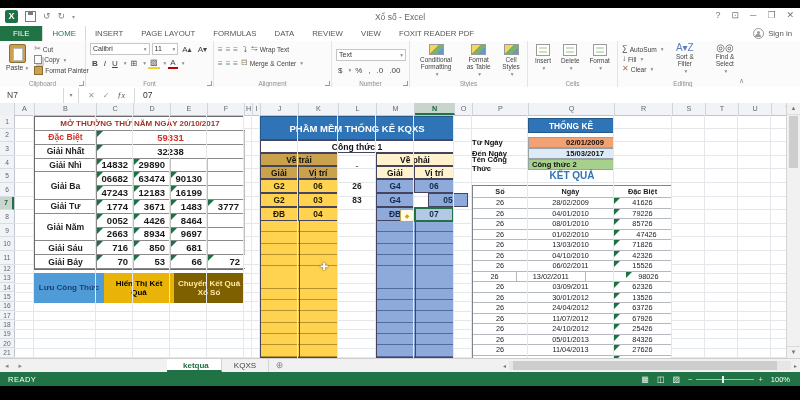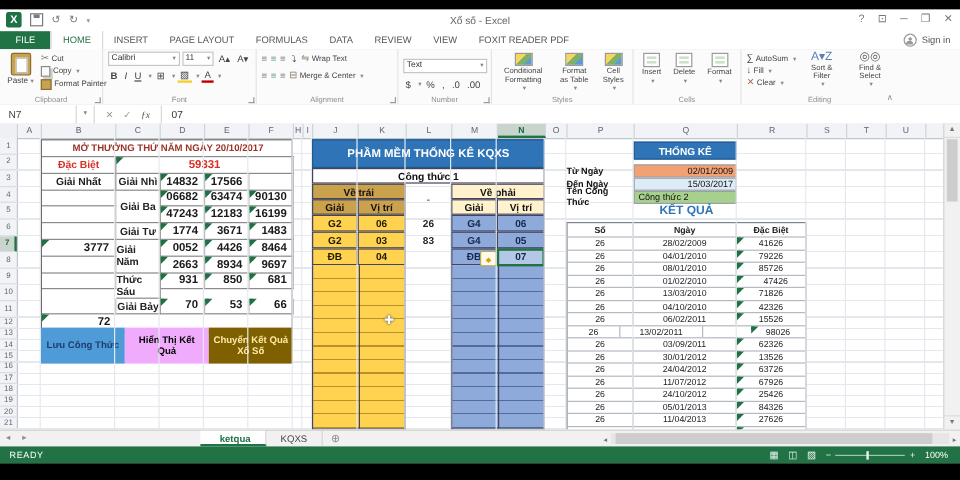--- a/index.html
+++ b/index.html
@@ -125,22 +125,22 @@
     background:repeating-linear-gradient(to bottom,#8eaadb 0 10.3px,#54699c 10.3px 11.3px);}
   .active-cell{position:absolute;left:154px;top:91px;width:40px;height:15px;border:2px solid #217346;box-sizing:border-box;}
   .smarttag{position:absolute;left:140px;top:93px;width:12px;height:11px;background:#fffbe8;border:1px solid #b9a75c;
             border-radius:2px;display:flex;align-items:center;justify-content:center;font-size:6px;color:#d99e12;}
 
   
   .pstat .sbanner{position:absolute;left:514px;top:3px;width:86px;height:15px;background:#2e74b6;color:#fff;
       font-weight:bold;font-size:8.4px;display:flex;align-items:center;justify-content:center;border:1px solid #24598c;box-sizing:border-box;}
   .sfield-label{position:absolute;left:458px;width:56px;height:10.5px;font-weight:bold;font-size:7.6px;color:#111;
       display:flex;align-items:center;}
-  .sfield-value{position:absolute;left:514px;width:86px;height:10.5px;font-weight:normal;font-size:7.6px;color:#111;
-      display:flex;align-items:center;justify-content:flex-end;padding-right:2px;box-sizing:border-box;border:1px solid #9aa0a8;}
+  .sfield-value{position:absolute;left:514px;width:86px;height:10.5px;font-weight:bold;font-size:7.6px;color:#111;
+      display:flex;align-items:center;justify-content:flex-end;padding-right:9px;box-sizing:border-box;border:1px solid #9aa0a8;}
   .sfield-value.ltx{justify-content:flex-start;padding-left:3px;}
   .sresult{position:absolute;left:458px;top:55px;width:200px;height:13px;text-align:center;color:#2e74b6;
       font-weight:bold;font-size:10px;}
   .stable{position:absolute;left:458px;top:70px;width:200px;border:1px solid #7e848c;box-sizing:border-box;background:#fff;}
   .strow{display:flex;border-bottom:1px solid #b4b9c0;}
   .stcell{box-sizing:border-box;border-right:1px solid #b4b9c0;font-size:7.3px;color:#222;display:flex;
           align-items:center;justify-content:center;position:relative;}
   .stcell:last-child{border-right:none;}
   .sthead{font-weight:bold;}
 
@@ -450,23 +450,24 @@
         </div>
       <div class="cells" id="cells">
         <div class="gridtop"></div>
         <div class="gridbot"></div>
 
         <div class="lottery" id="lottery">
             <div class="lt-title">MỞ THƯỞNG THỨ NĂM NGÀY 20/10/2017</div>
             <div class="lt-label lt-red" style="grid-row: span 1;">Đặc Biệt</div>
             <div class="lt-cell lt-merge tri lt-red" style="grid-column: 2 / 6;">59331</div>
             <div class="lt-label" style="grid-row: span 1;">Giải Nhất</div>
+            <div class="lt-cell lt-merge tri" style="grid-column: 2 / 6;">32238</div>
             <div class="lt-label" style="grid-row: span 1;">Giải Nhì</div>
             <div class="lt-cell tri">14832</div>
-            <div class="lt-cell tri">17566</div>
+            <div class="lt-cell tri">29890</div>
             <div class="lt-cell"></div>
             <div class="lt-cell"></div>
             <div class="lt-label" style="grid-row: span 2;">Giải Ba</div>
             <div class="lt-cell tri">06682</div>
             <div class="lt-cell tri">63474</div>
             <div class="lt-cell tri">90130</div>
             <div class="lt-cell"></div>
             <div class="lt-cell tri">47243</div>
             <div class="lt-cell tri">12183</div>
             <div class="lt-cell tri">16199</div>
@@ -478,35 +479,35 @@
             <div class="lt-cell tri">3777</div>
             <div class="lt-label" style="grid-row: span 2;">Giải Năm</div>
             <div class="lt-cell tri">0052</div>
             <div class="lt-cell tri">4426</div>
             <div class="lt-cell tri">8464</div>
             <div class="lt-cell"></div>
             <div class="lt-cell tri">2663</div>
             <div class="lt-cell tri">8934</div>
             <div class="lt-cell tri">9697</div>
             <div class="lt-cell"></div>
-            <div class="lt-label" style="grid-row: span 1;">Thức Sáu</div>
-            <div class="lt-cell tri">931</div>
+            <div class="lt-label" style="grid-row: span 1;">Giải Sáu</div>
+            <div class="lt-cell tri">716</div>
             <div class="lt-cell tri">850</div>
             <div class="lt-cell tri">681</div>
             <div class="lt-cell"></div>
             <div class="lt-label" style="grid-row: span 1;">Giải Bảy</div>
             <div class="lt-cell tri">70</div>
             <div class="lt-cell tri">53</div>
             <div class="lt-cell tri">66</div>
             <div class="lt-cell tri">72</div>
           </div>
 
         <div id="abtns">
             <div class="abtn" style="left: 20px; background: rgb(78, 155, 216); color: rgb(31, 62, 110);">Lưu Công Thức</div>
-            <div class="abtn" style="left: 90px; background: #f0abfc;">Hiển Thị Kết Quả</div>
+            <div class="abtn" style="left: 90px; background: #eab308;">Hiển Thị Kết Quả</div>
             <div class="abtn" style="left: 160px; background: rgb(127, 96, 0); color: rgb(255, 233, 163);">Chuyển Kết Quả Xổ Số</div>
           </div>
 
         <div class="pmid">
           <div class="pm-banner">PHẦM MỀM THỐNG KÊ KQXS</div>
           <div class="pm-sub">Công thức 1</div>
           <div class="pm-hdrL pm-h">Về trái</div>
           <div class="pm-hdrR pm-h">Về phải</div>
           <div class="pm-dash">-</div>
           <div class="pm-h pm-sh" style="left:0;width:38px;background:#c9a24b">Giải</div>
@@ -516,21 +517,21 @@
           <div id="pmrows">
               <div class="pm-cell" style="left: 0px; top: 63px; width: 38px; background: rgb(255, 211, 79); color: rgb(32, 26, 5);">G2</div>
               <div class="pm-cell" style="left: 38px; top: 63px; width: 40px; background: rgb(255, 211, 79); color: rgb(32, 26, 5);">06</div>
               <div class="pm-mid" style="top: 63px;">26</div>
               <div class="pm-cell" style="left: 116px; top: 63px; width: 38px; background: rgb(142, 170, 219);">G4</div>
               <div class="pm-cell" style="left: 154px; top: 63px; width: 40px; background: rgb(142, 170, 219);">06</div>
               <div class="pm-cell" style="left: 0px; top: 77px; width: 38px; background: rgb(255, 211, 79); color: rgb(32, 26, 5);">G2</div>
               <div class="pm-cell" style="left: 38px; top: 77px; width: 40px; background: rgb(255, 211, 79); color: rgb(32, 26, 5);">03</div>
               <div class="pm-mid" style="top: 77px;">83</div>
               <div class="pm-cell" style="left: 116px; top: 77px; width: 38px; background: rgb(142, 170, 219);">G4</div>
-              <div class="pm-cell" style="left: 154px; top: 77px; width: 40px; background: rgb(142, 170, 219); text-align: center;">05</div>
+              <div class="pm-cell" style="left: 168px; top: 77px; width: 40px; background: rgb(142, 170, 219); text-align: center;">05</div>
               <div class="pm-cell" style="left: 0px; top: 91px; width: 38px; background: rgb(255, 211, 79); color: rgb(32, 26, 5);">ĐB</div>
               <div class="pm-cell" style="left: 38px; top: 91px; width: 40px; background: rgb(255, 211, 79); color: rgb(32, 26, 5);">04</div>
               <div class="pm-cell" style="left: 116px; top: 91px; width: 38px; background: rgb(142, 170, 219);">ĐB</div>
               <div class="pm-cell" style="left: 154px; top: 91px; width: 40px; background: rgb(180, 199, 231);">07</div>
             </div>
           <div class="stripeY"></div>
           <div class="stripeB"></div>
           <div class="smarttag">◆</div>
           <div class="active-cell"></div>
         </div>

